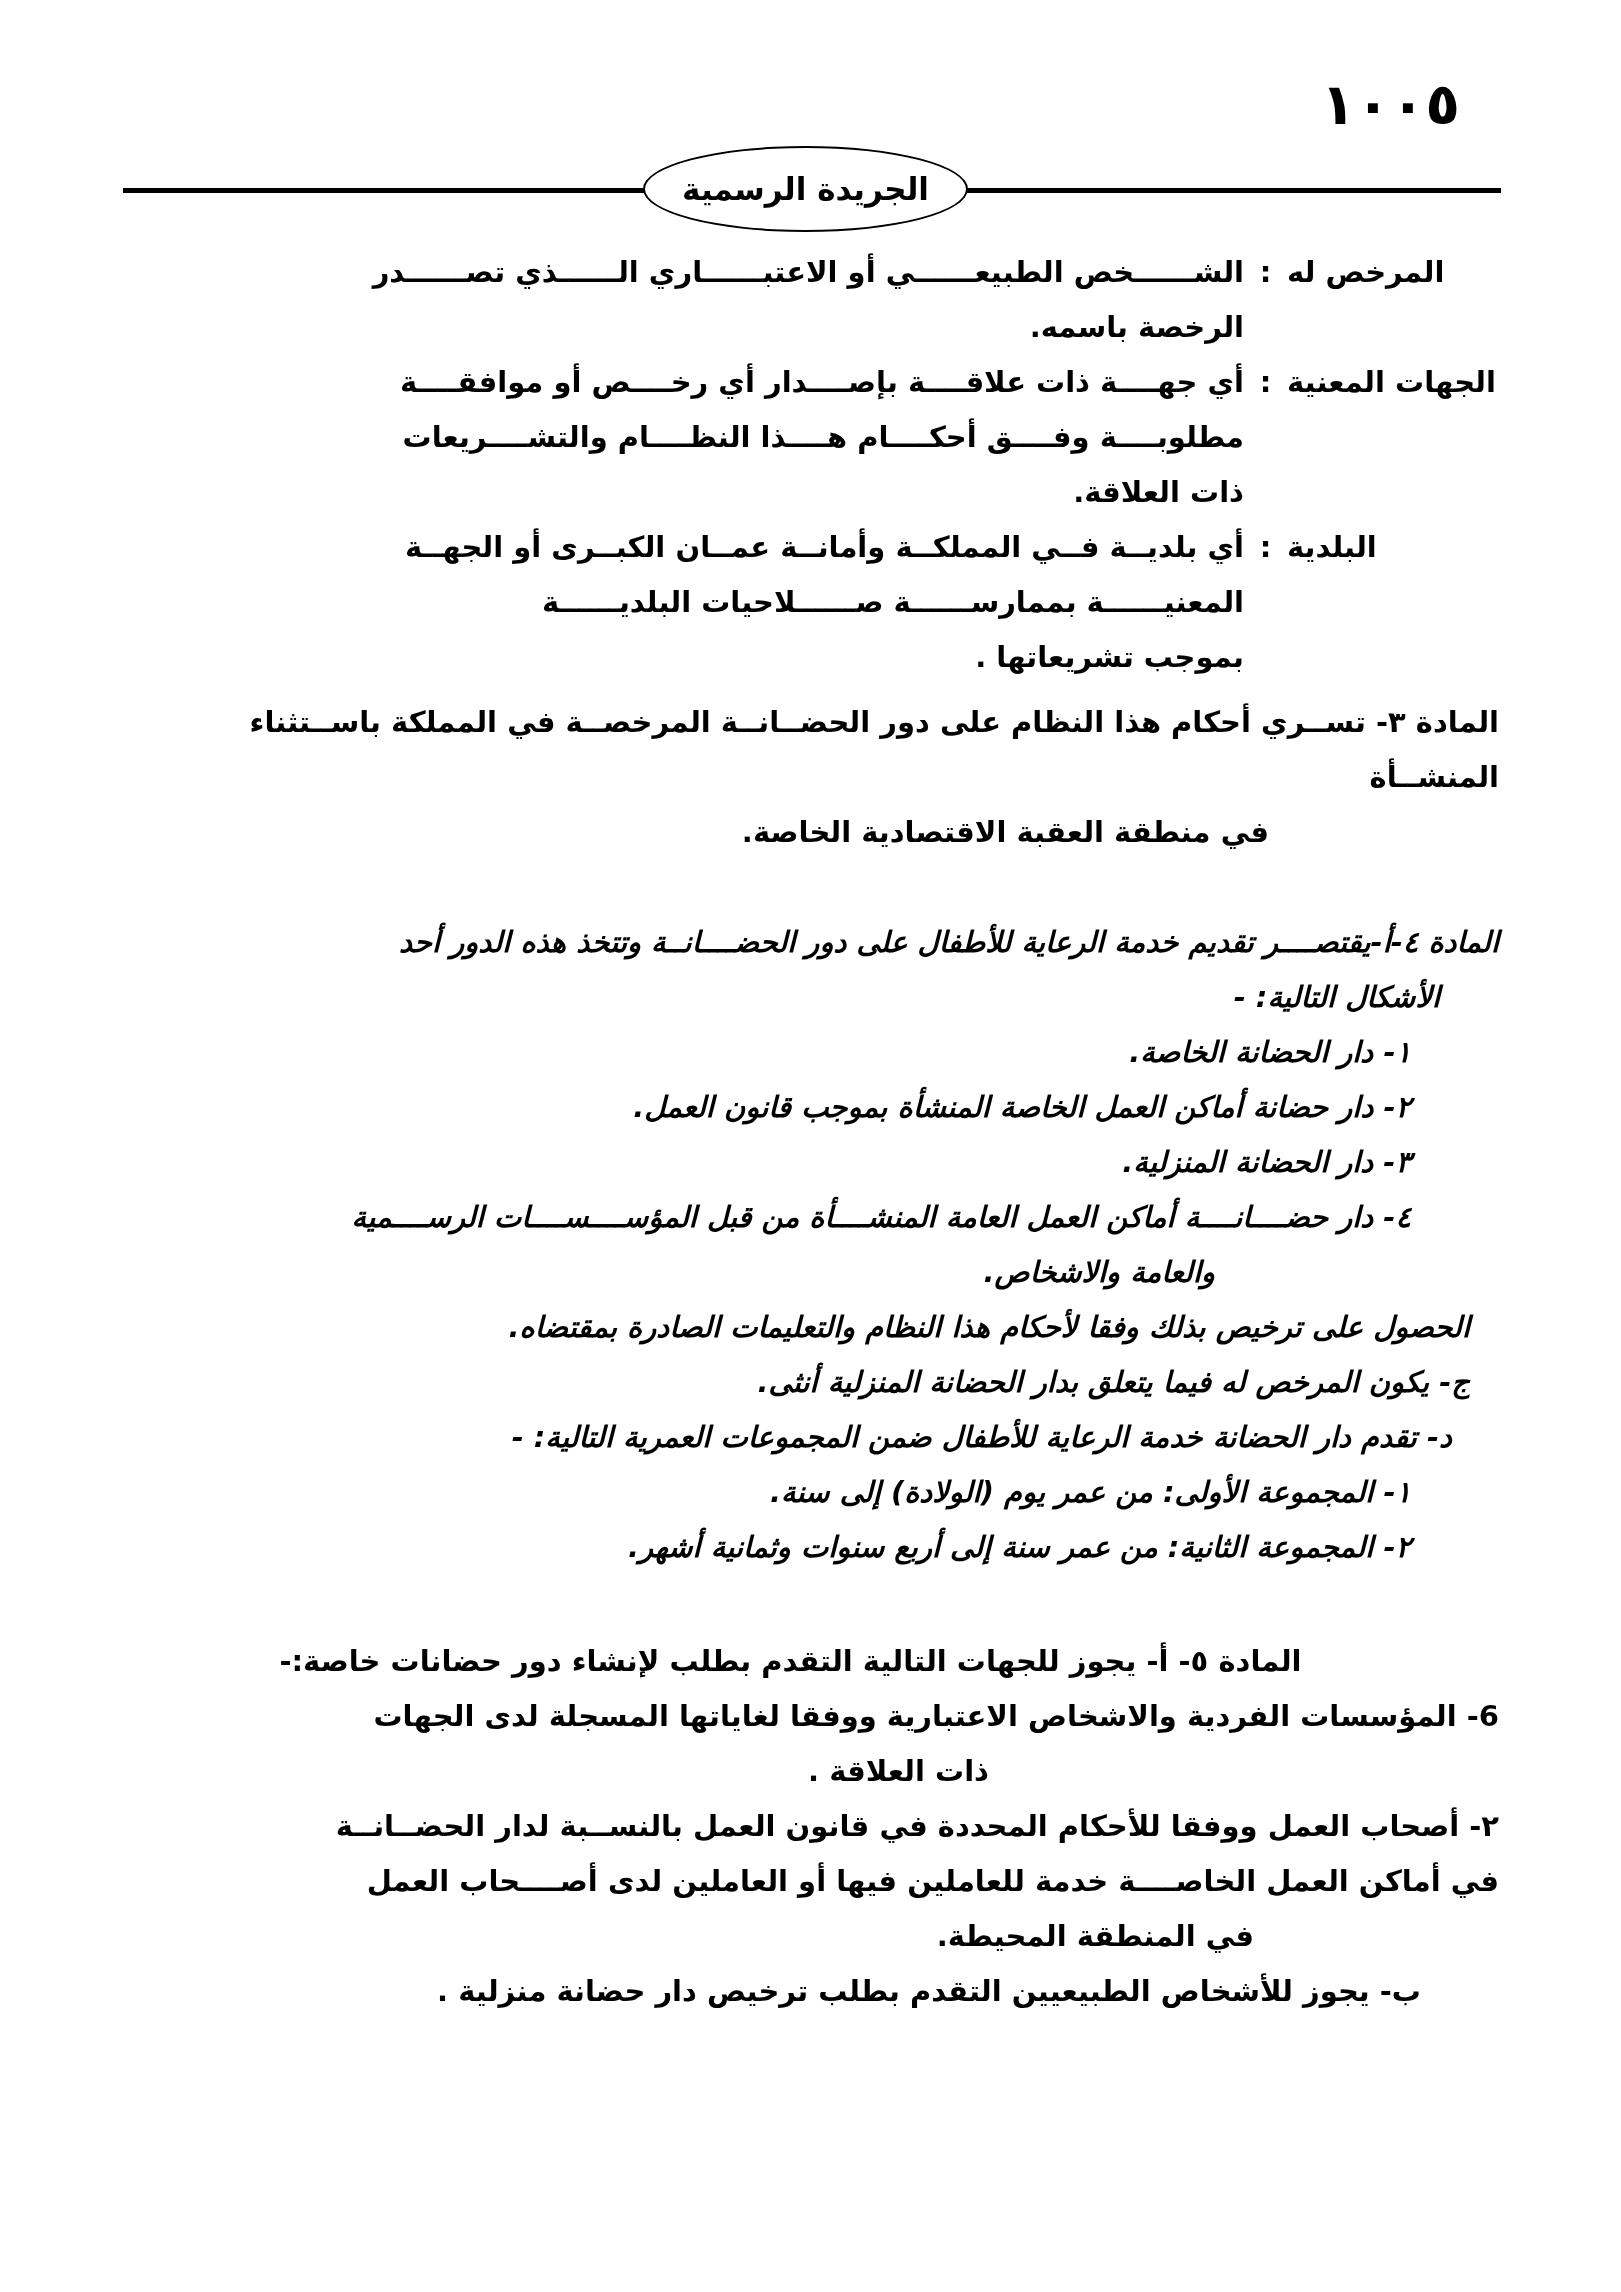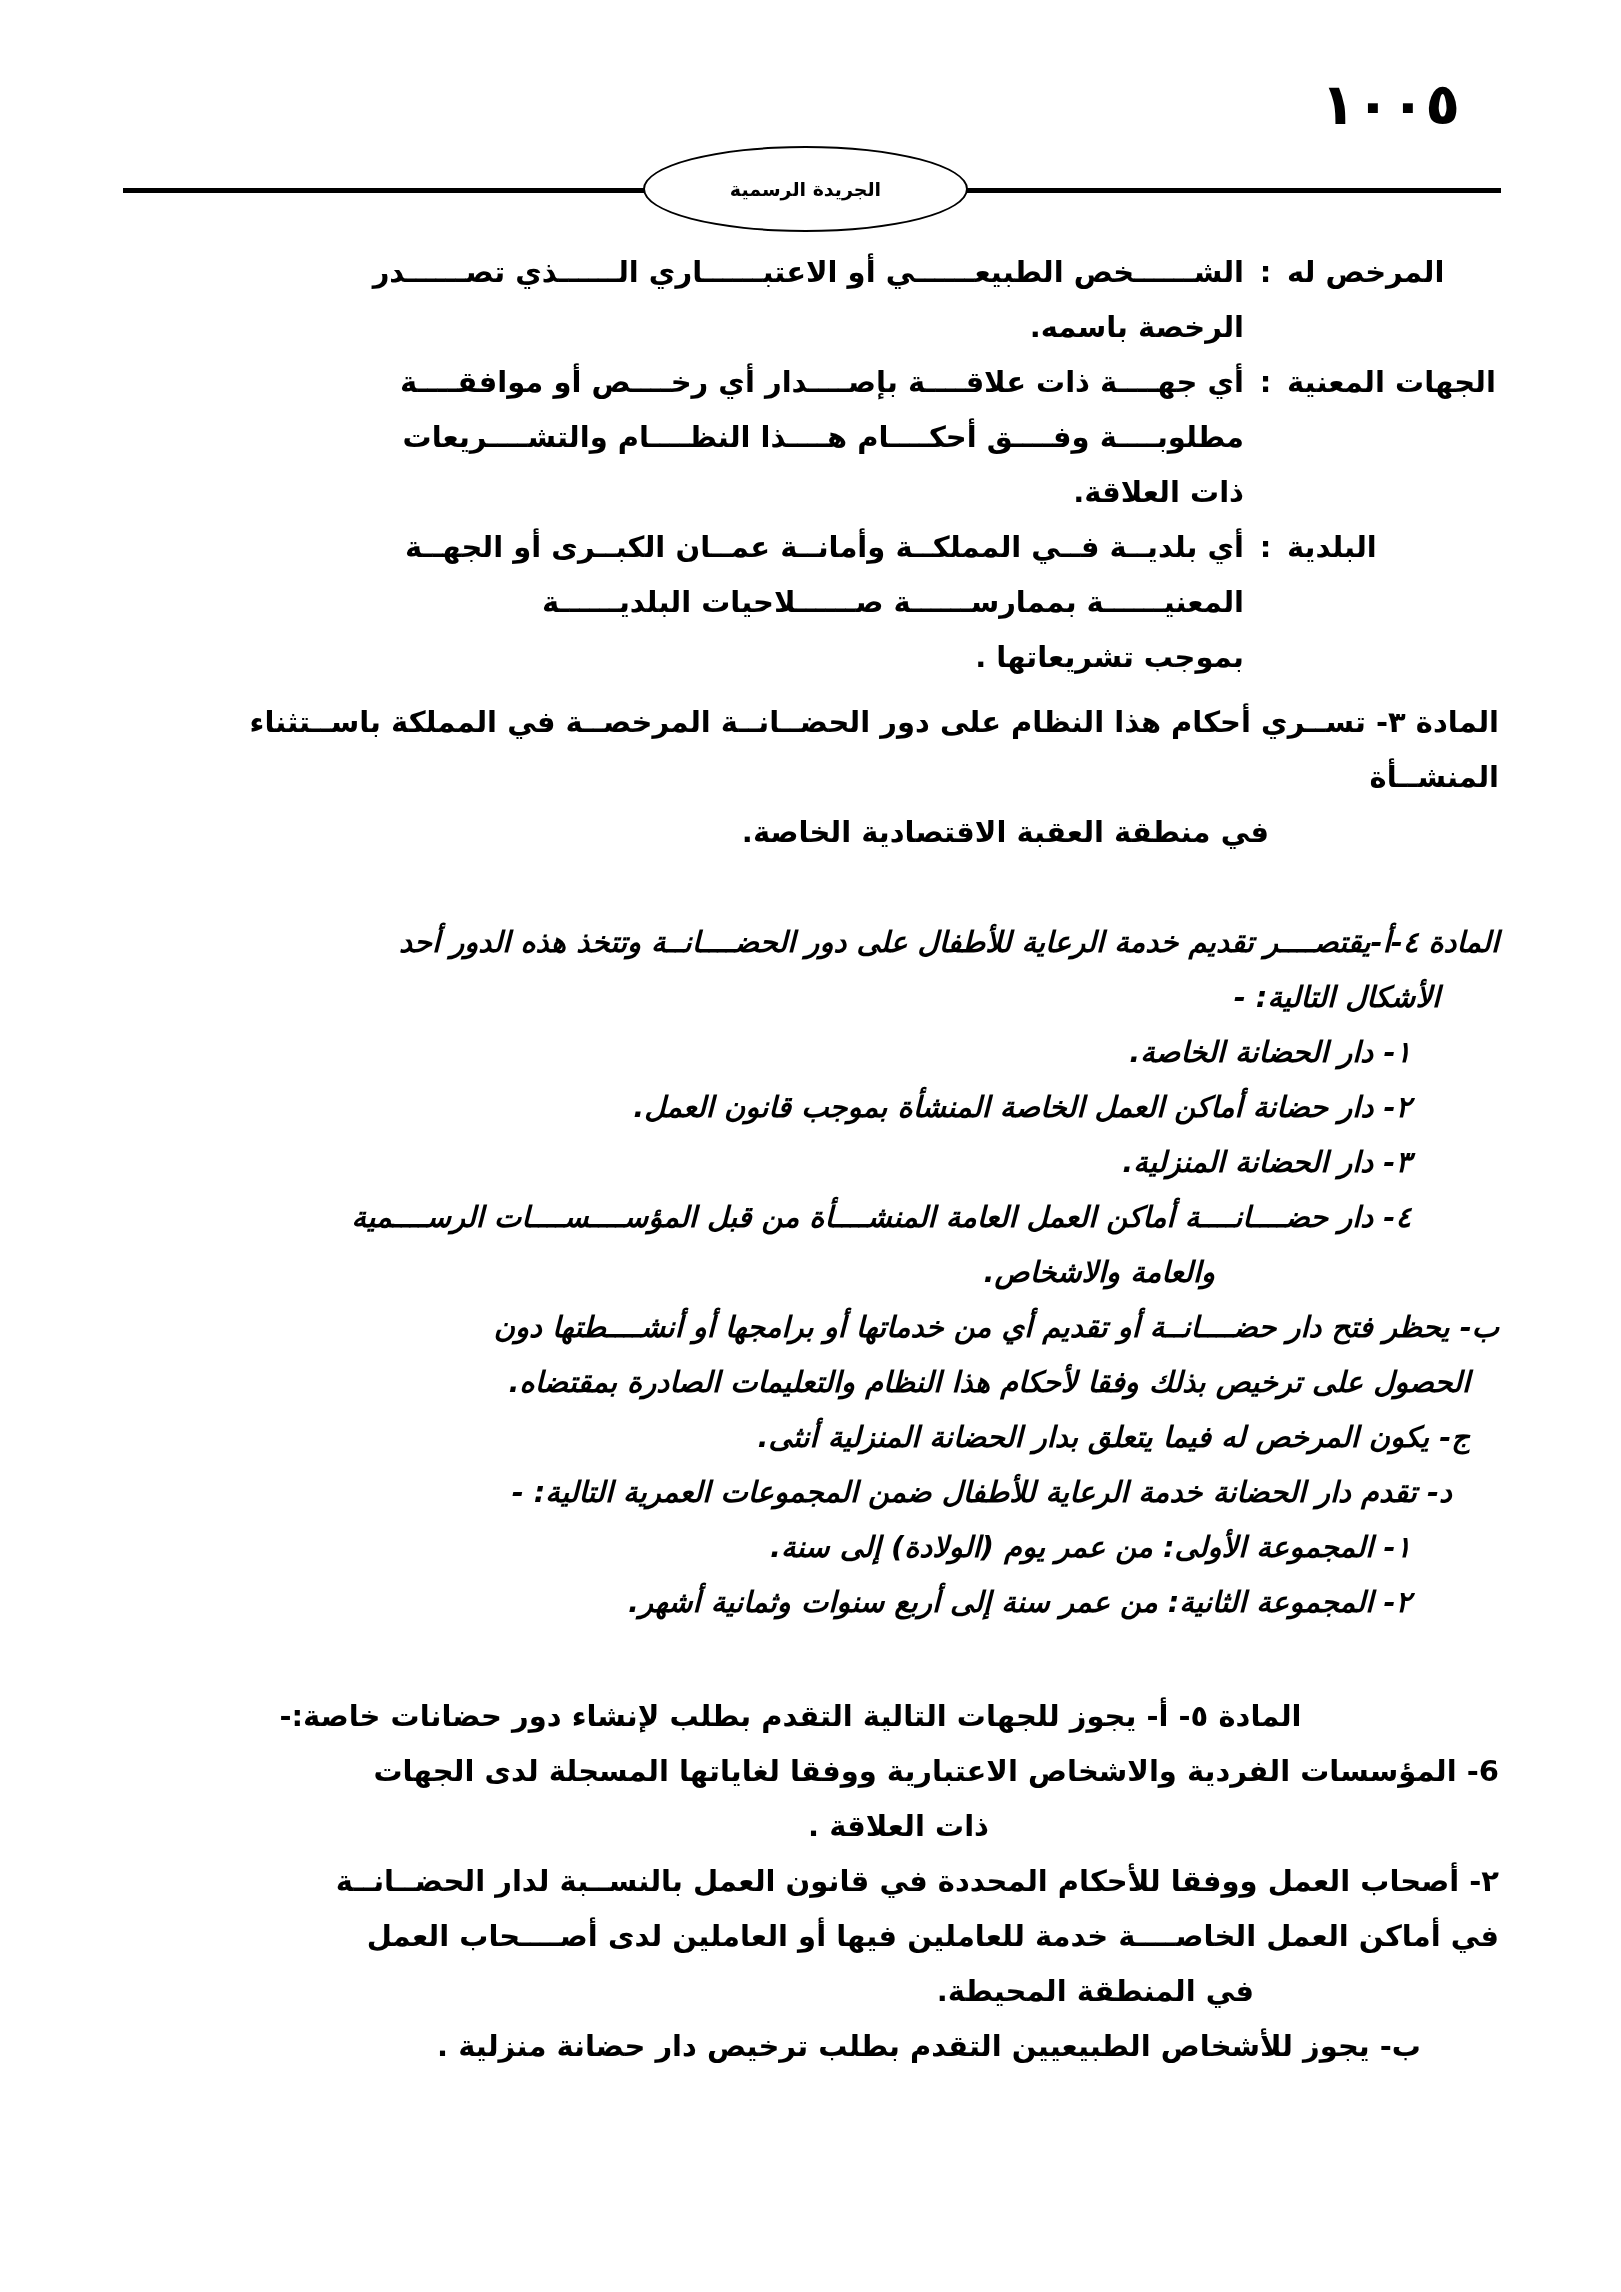--- a/index.html
+++ b/index.html
@@ -38,21 +38,21 @@
     left: 643px;
     width: 325px;
     height: 86px;
     background: #ffffff;
     border: 2.9px solid #000;
     border-radius: 50%;
     display: flex;
     align-items: center;
     justify-content: center;
   }
-  .title-text { font-size: 19px; font-weight: bold; }
+  .title-text { font-size: 31px; font-weight: bold; }
 
   .content {
     position: absolute;
     top: 245px;
     right: 122px;
     width: 1378px;
     direction: rtl;
     font-size: 29px;
     line-height: 55px;
     font-weight: bold;
@@ -128,21 +128,20 @@
     </section>
 
     <section class="article art-4">
       <p class="ln">المادة ٤-أ-يقتصــــر تقديم خدمة الرعاية للأطفال على دور الحضــــانــة وتتخذ هذه الدور أحد</p>
       <p class="ln i60">الأشكال التالية: -</p>
       <p class="ln i90">١- دار الحضانة الخاصة.</p>
       <p class="ln i90">٢- دار حضانة أماكن العمل الخاصة المنشأة بموجب قانون العمل.</p>
       <p class="ln i90">٣- دار الحضانة المنزلية.</p>
       <p class="ln i90">٤- دار حضــــانــــة أماكن العمل العامة المنشــــأة من قبل المؤســــســــات الرســــمية</p>
       <p class="ln i290">والعامة والاشخاص.</p>
-      <p class="ln">ب- يحظر فتح دار حضــــانــة أو تقديم أي من خدماتها أو برامجها أو أنشــــطتها دون</p>
       <p class="ln i30">الحصول على ترخيص بذلك وفقا لأحكام هذا النظام والتعليمات الصادرة بمقتضاه.</p>
       <p class="ln i30">ج- يكون المرخص له فيما يتعلق بدار الحضانة المنزلية أنثى.</p>
       <p class="ln i48">د- تقدم دار الحضانة خدمة الرعاية للأطفال ضمن المجموعات العمرية التالية: -</p>
       <p class="ln i90">١- المجموعة الأولى: من عمر يوم (الولادة) إلى سنة.</p>
       <p class="ln i90">٢- المجموعة الثانية: من عمر سنة إلى أربع سنوات وثمانية أشهر.</p>
     </section>
 
     <section class="article art-5">
       <p class="ln i40">المادة ٥- أ- يجوز للجهات التالية التقدم بطلب لإنشاء دور حضانات خاصة:-</p>
       <p class="ln">6- المؤسسات الفردية والاشخاص الاعتبارية ووفقا لغاياتها المسجلة لدى الجهات</p>

